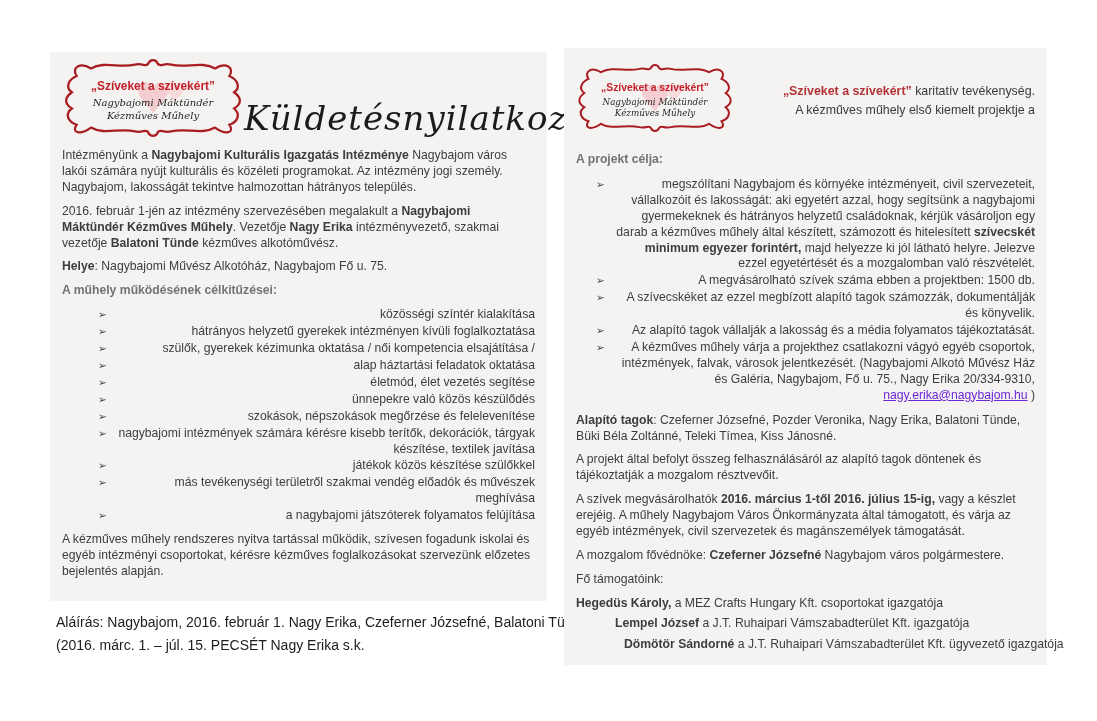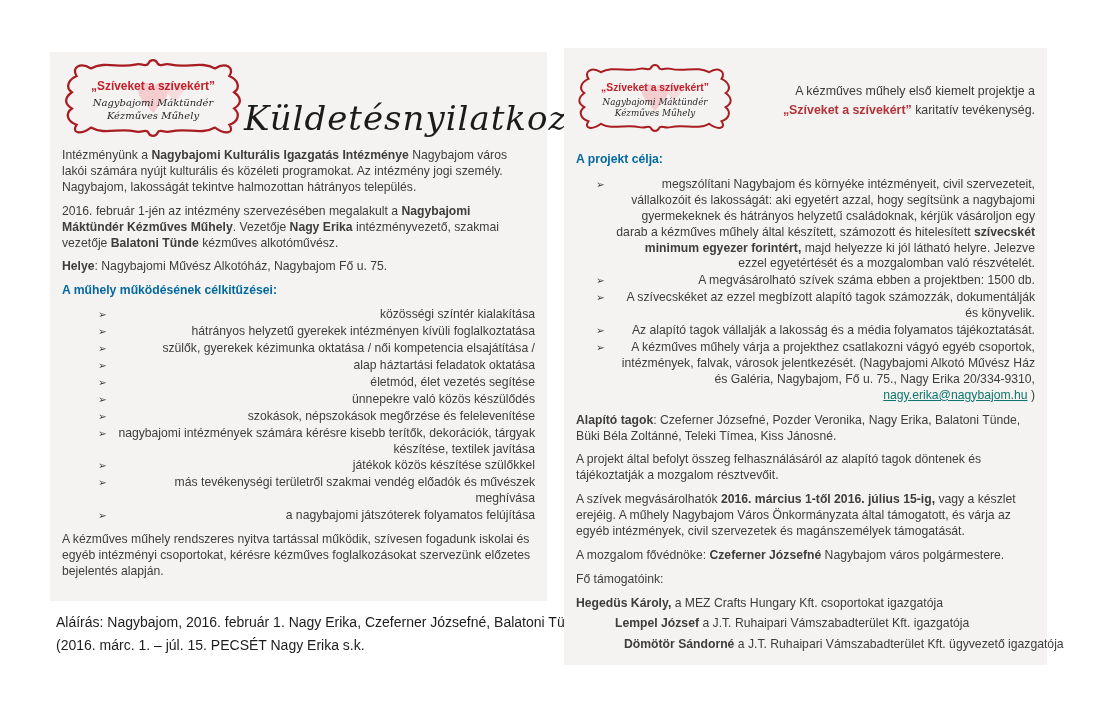--- a/index.html
+++ b/index.html
@@ -28,21 +28,21 @@
   
   .frame{fill:none;stroke:#a81d22;stroke-width:2.4;stroke-linecap:round;}
   .heart{fill:#f4cdd0;text-anchor:middle;font-family:"DejaVu Sans",sans-serif;}
   .h1{font-size:44px;}
   .h2{font-size:28px;fill:#f7dadc;}
   .motto{font-family:"Liberation Sans",sans-serif;font-weight:bold;font-size:12.5px;fill:#c2202a;text-anchor:middle;}
   .lname{font-family:"DejaVu Serif",serif;font-style:italic;font-size:10.5px;fill:#262626;text-anchor:middle;}
 
   
   .p{margin:8px 0;font-size:12.2px;line-height:15.9px;}
-  .heading{font-weight:bold;color:#0369a1;}
+  .heading{font-weight:bold;color:#737373;}
   .list{margin:7px 0 7px 36px;}
   .list-r{margin:9px 0 9px 20px;}
   .li{display:flex;align-items:flex-start;margin:1px 0;font-size:12.2px;line-height:15.9px;}
   .bullet{flex:none;width:19px;font-size:10.5px;line-height:15.9px;color:#3d3d3d;}
   .li-text{flex:1;text-align:right;}
   .gap-top{margin-top:26px;}
   .mt14{margin-top:12px;}
 
   .signature{
     position:absolute;left:56px;top:611px;width:560px;
@@ -130,22 +130,22 @@
   <div class="hdr hdr-right">
     <svg class="logo-svg logo-right" viewBox="0 0 190 88">
       <path class="frame" d="M30,13 C44,5 60,13 76,9 C84,7 88,12 90,8 C92,3 98,3 100,8 C102,12 106,7 114,9 C130,13 146,5 160,13 M160,13 C171,6 181,12 175,21 C184,25 187,33 180,38 C188,44 188,50 180,55 C187,61 184,69 175,72 C181,81 171,83 160,75 M160,75 C146,83 130,75 114,79 C106,81 102,76 100,80 C98,85 92,85 90,80 C88,76 84,81 76,79 C60,75 44,83 30,75 M30,75 C19,83 9,81 15,72 C6,69 2,61 10,55 C2,50 2,44 10,38 C3,33 6,25 15,21 C9,12 19,6 30,13"></path>
       <text class="heart h1" x="95" y="60">♥</text>
       <text class="heart h2" x="118" y="48">♥</text>
       <text class="motto" x="95" y="36">„Szíveket a szívekért”</text>
       <text class="lname" x="95" y="52">Nagybajomi Máktündér</text>
       <text class="lname" x="95" y="66">Kézműves Műhely</text>
     </svg>
     <div class="intro">
+      <div><span style="font-weight: bold; color: rgb(177, 51, 56);">„Szíveket a szívekért”</span><span> karitatív tevékenység.</span></div>
       <div>A kézműves műhely első kiemelt projektje a</div>
-      <div><span style="font-weight: bold; color: rgb(177, 51, 56);">„Szíveket a szívekért”</span><span> karitatív tevékenység.</span></div>
     </div>
   </div>
 
   <div class="p heading mt14">A projekt célja:</div>
   <div class="list list-r">
       <div class="li">
         <span class="bullet">➢</span>
         <span class="li-text"><span>megszólítani Nagybajom és környéke intézményeit, civil szervezeteit, vállalkozóit és lakosságát: aki egyetért azzal, hogy segítsünk a nagybajomi gyermekeknek és hátrányos helyzetű családoknak, kérjük vásároljon egy darab a kézműves műhely által készített, számozott és hitelesített </span><span style="font-weight: bold;">szívecskét minimum egyezer forintért,</span><span> majd helyezze ki jól látható helyre. Jelezve ezzel egyetértését és a mozgalomban való részvételét.</span></span>
       </div>
       <div class="li">
@@ -155,21 +155,21 @@
       <div class="li">
         <span class="bullet">➢</span>
         <span class="li-text"><span>A szívecskéket az ezzel megbízott alapító tagok számozzák, dokumentálják és könyvelik.</span></span>
       </div>
       <div class="li">
         <span class="bullet">➢</span>
         <span class="li-text"><span>Az alapító tagok vállalják a lakosság és a média folyamatos tájékoztatását.</span></span>
       </div>
       <div class="li">
         <span class="bullet">➢</span>
-        <span class="li-text"><span>A kézműves műhely várja a projekthez csatlakozni vágyó egyéb csoportok, intézmények, falvak, városok jelentkezését. (Nagybajomi Alkotó Művész Ház és Galéria, Nagybajom, Fő u. 75., Nagy Erika 20/334-9310, </span><a href="#" style="color: #0f766e; text-decoration: underline;">nagy.erika@nagybajom.hu</a><span> )</span></span>
+        <span class="li-text"><span>A kézműves műhely várja a projekthez csatlakozni vágyó egyéb csoportok, intézmények, falvak, városok jelentkezését. (Nagybajomi Alkotó Művész Ház és Galéria, Nagybajom, Fő u. 75., Nagy Erika 20/334-9310, </span><a href="#" style="color: #6d28d9; text-decoration: underline;">nagy.erika@nagybajom.hu</a><span> )</span></span>
       </div>
     </div>
   <div class="p"><span style="font-weight: bold;">Alapító tagok</span><span>: Czeferner Józsefné, Pozder Veronika, Nagy Erika, Balatoni Tünde, Büki Béla Zoltánné, Teleki Tímea, Kiss Jánosné.</span></div>
   <div class="p">A projekt által befolyt összeg felhasználásáról az alapító tagok döntenek és tájékoztatják a mozgalom résztvevőit.</div>
   <div class="p"><span>A szívek megvásárolhatók </span><span style="font-weight: bold;">2016. március 1-től 2016. július 15-ig,</span><span> vagy a készlet erejéig. A műhely Nagybajom Város Önkormányzata által támogatott, és várja az egyéb intézmények, civil szervezetek és magánszemélyek támogatását.</span></div>
   <div class="p"><span>A mozgalom fővédnöke: </span><span style="font-weight: bold;">Czeferner Józsefné</span><span> Nagybajom város polgármestere.</span></div>
   <div class="p" style="margin-bottom:5px;">Fő támogatóink:</div>
   <div>
       <div class="supp-line"><span style="font-weight: bold;">Hegedüs Károly,</span><span> a MEZ Crafts Hungary Kft. csoportokat   igazgatója</span></div>
       <div class="supp-line"><span style="font-weight: bold; padding-left: 39px;">Lempel József</span><span> a  J.T. Ruhaipari Vámszabadterület Kft. igazgatója</span></div>

